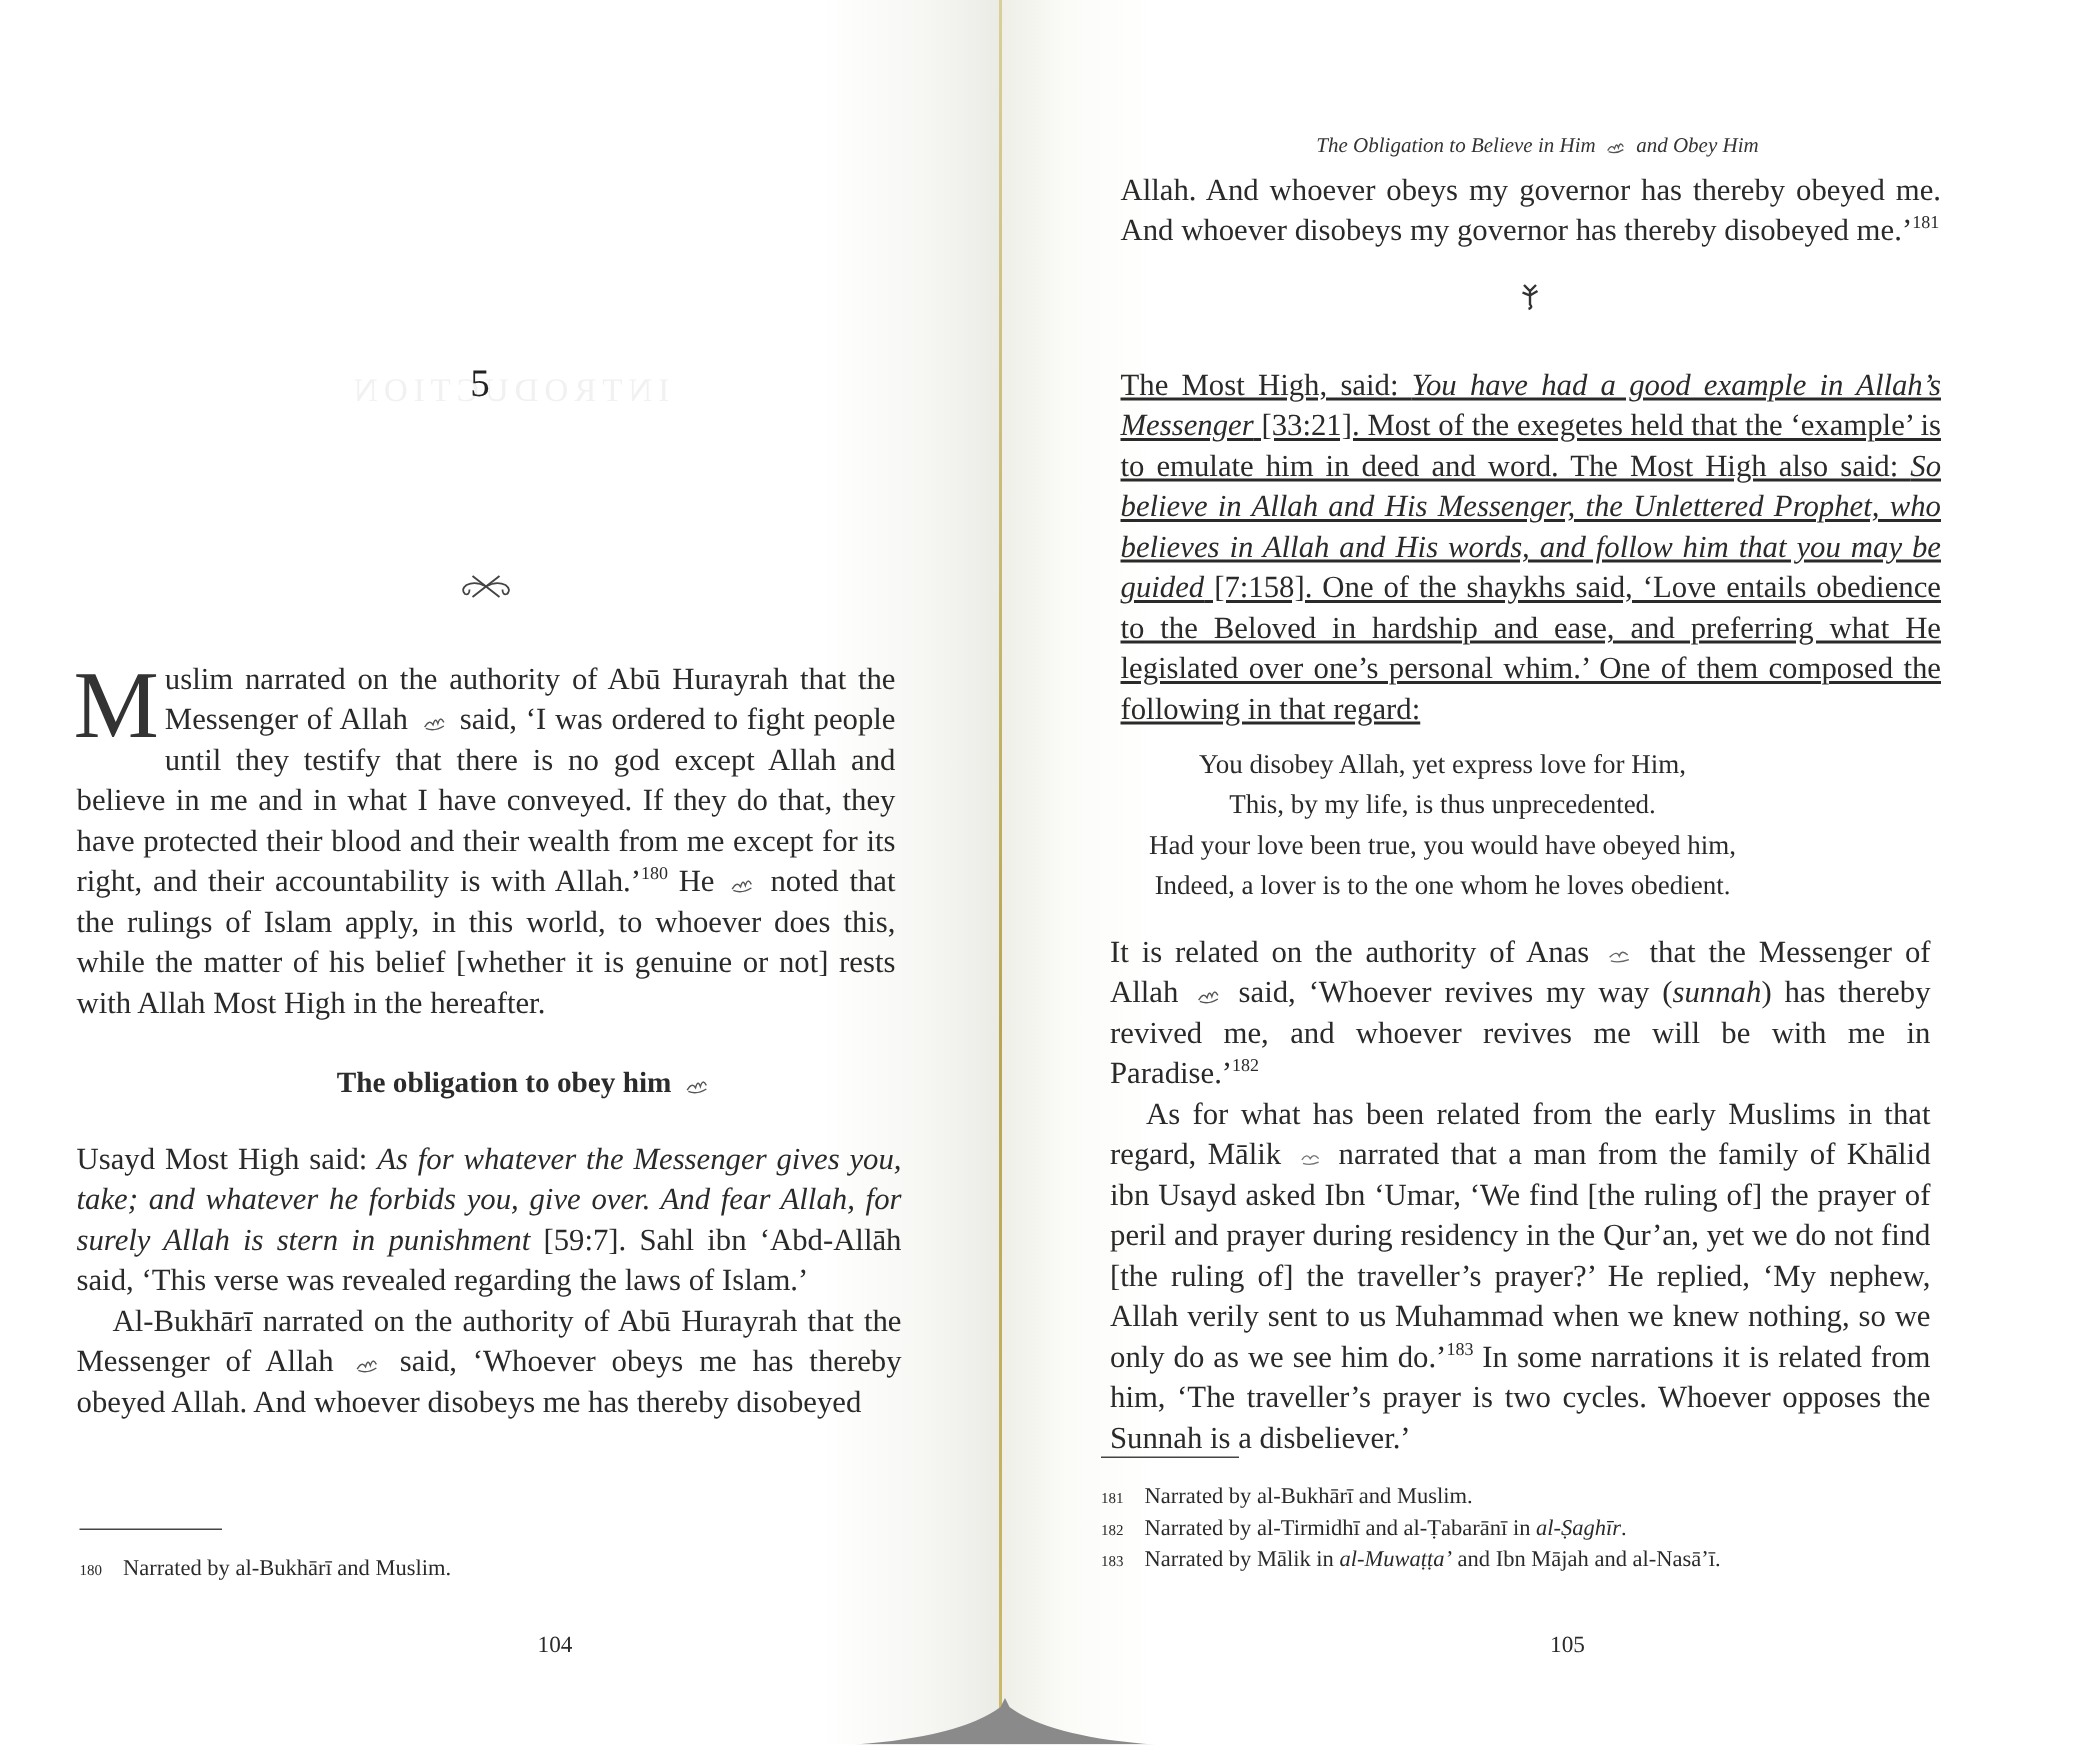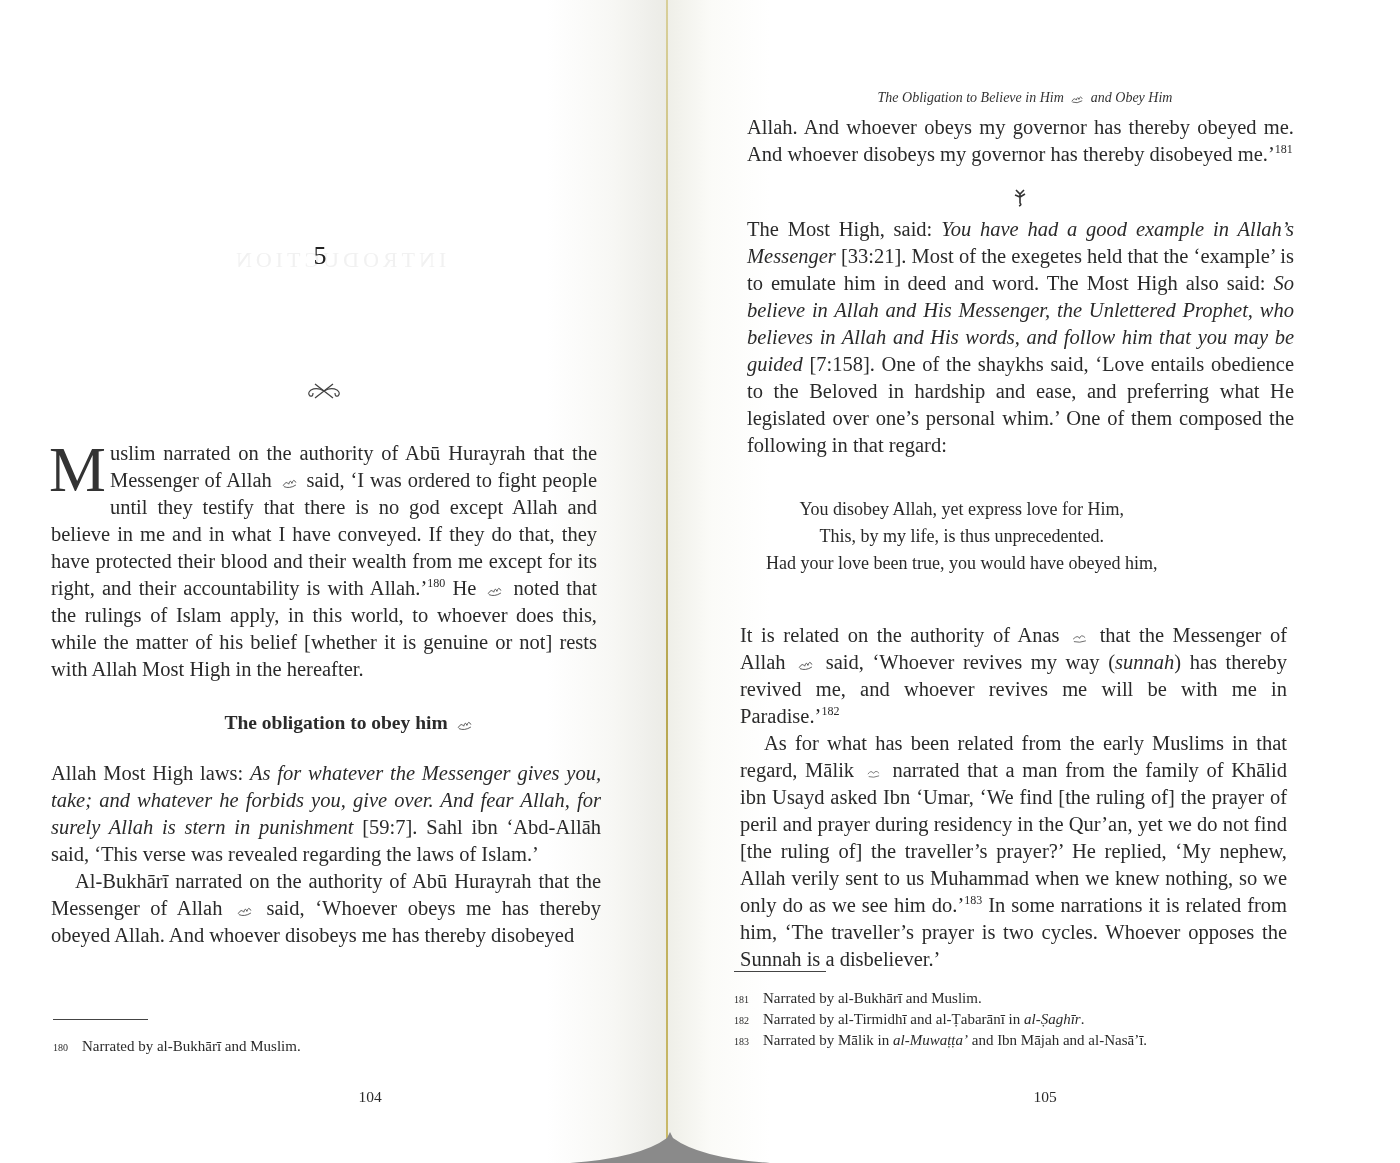--- a/index.html
+++ b/index.html
@@ -83,21 +83,21 @@
 
     <div class="abs section-heading">
       <span>The obligation to obey him</span>
       <svg class="honor" viewBox="0 0 20 20">
           <path d="M2 16 Q6 9 9 14 Q11 7 13 13 Q15 6 18 12 M3 17 Q10 20 18 15" stroke="#555" stroke-width="1.2" fill="none"></path>
         </svg>
     </div>
 
     <div class="abs body-text para2">
       <p>
-        <span>Allah Most High laws: </span><span class="it">As for whatever the Messenger gives you, take; and whatever he forbids you, give over. And fear Allah, for surely Allah is stern in punishment</span><span> [59:7]. Sahl ibn ‘Abd-Allāh said, ‘This verse was revealed regarding the laws of Islam.’</span>
+        <span>Usayd Most High said: </span><span class="it">As for whatever the Messenger gives you, take; and whatever he forbids you, give over. And fear Allah, for surely Allah is stern in punishment</span><span> [59:7]. Sahl ibn ‘Abd-Allāh said, ‘This verse was revealed regarding the laws of Islam.’</span>
       </p>
       <p class="indent">
         <span>Al-Bukhārī narrated on the authority of Abū Hurayrah that the Messenger of Allah</span>
         <svg class="honor" viewBox="0 0 20 20">
             <path d="M2 16 Q6 9 9 14 Q11 7 13 13 Q15 6 18 12 M3 17 Q10 20 18 15" stroke="#555" stroke-width="1.2" fill="none"></path>
           </svg>
         <span>said, ‘Whoever obeys me has thereby obeyed Allah. And whoever disobeys me has thereby disobeyed</span>
       </p>
     </div>
 
@@ -121,28 +121,29 @@
   </div>
 
   <div class="abs body-text right-col" style="top:114px;">
     <span>Allah. And whoever obeys my governor has thereby obeyed me. And whoever disobeys my governor has thereby disobeyed me.’</span><sup>181</sup>
   </div>
 
   <svg class="abs ornament-right" viewBox="0 0 14 20">
     <path d="M3 3 L7 7 L11 3 M2 8 L7 10 L12 7 M7 7 L7 16 Q9 18 6 19" stroke="#333" stroke-width="1.6" fill="none"></path>
   </svg>
 
-  <div class="abs body-text right-col" style="top:216px;">
+  <div class="abs body-text right-col" style="top:244px;text-decoration:underline;">
     <span>The Most High, said: </span><span class="it">You have had a good example in Allah’s Messenger</span><span> [33:21]. Most of the exegetes held that the ‘example’ is to emulate him in deed and word. The Most High also said: </span><span class="it">So believe in Allah and His Messenger, the Unlettered Prophet, who believes in Allah and His words, and follow him that you may be guided</span><span> [7:158]. One of the shaykhs said, ‘Love entails obedience to the Beloved in hardship and ease, and preferring what He legislated over one’s personal whim.’ One of them composed the following in that regard:</span>
   </div>
 
   <div class="abs poem">
     <div>You disobey Allah, yet express love for Him,</div>
     <div>This, by my life, is thus unprecedented.</div>
     <div>Had your love been true, you would have obeyed him,</div>
+    <div>Indeed, a lover is to the one whom he loves obedient.</div>
   </div>
 
   <div class="abs body-text right-col" style="top:622px;left:740px;width:547px;">
     <p>
       <span>It is related on the authority of Anas</span>
       <svg class="honor" viewBox="0 0 20 20">
           <path d="M2 14 Q8 8 10 13 Q12 7 17 12 M3 17 Q10 19 18 16" stroke="#666" stroke-width="1.2" fill="none"></path>
         </svg>
       <span>that the Messenger of Allah</span>
       <svg class="honor" viewBox="0 0 20 20">

